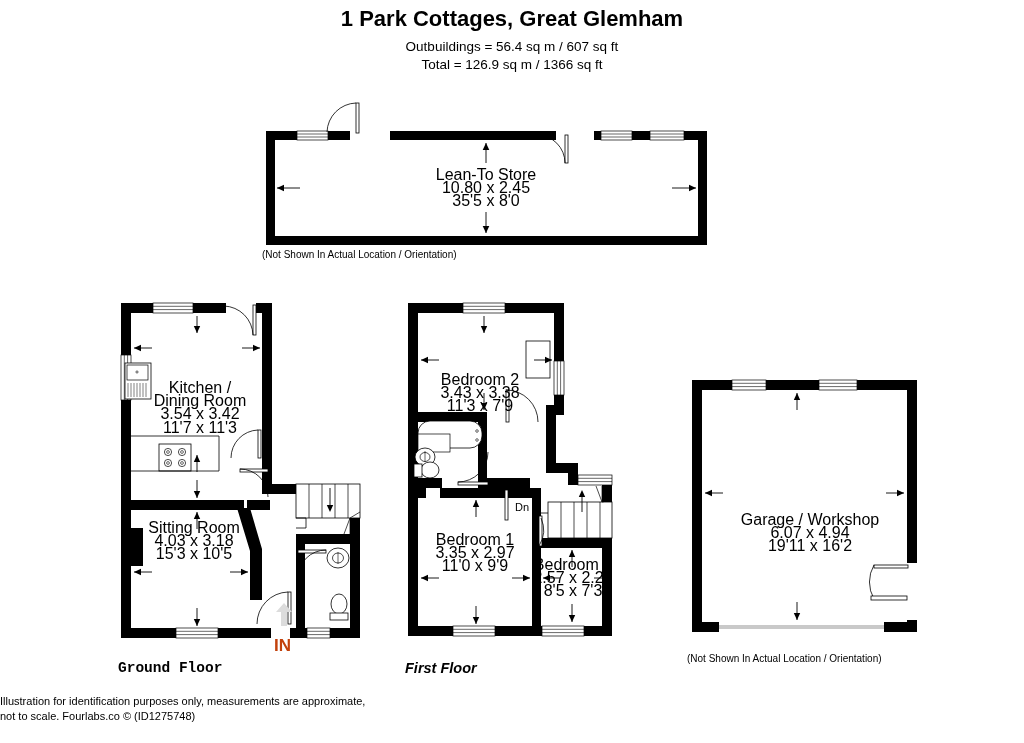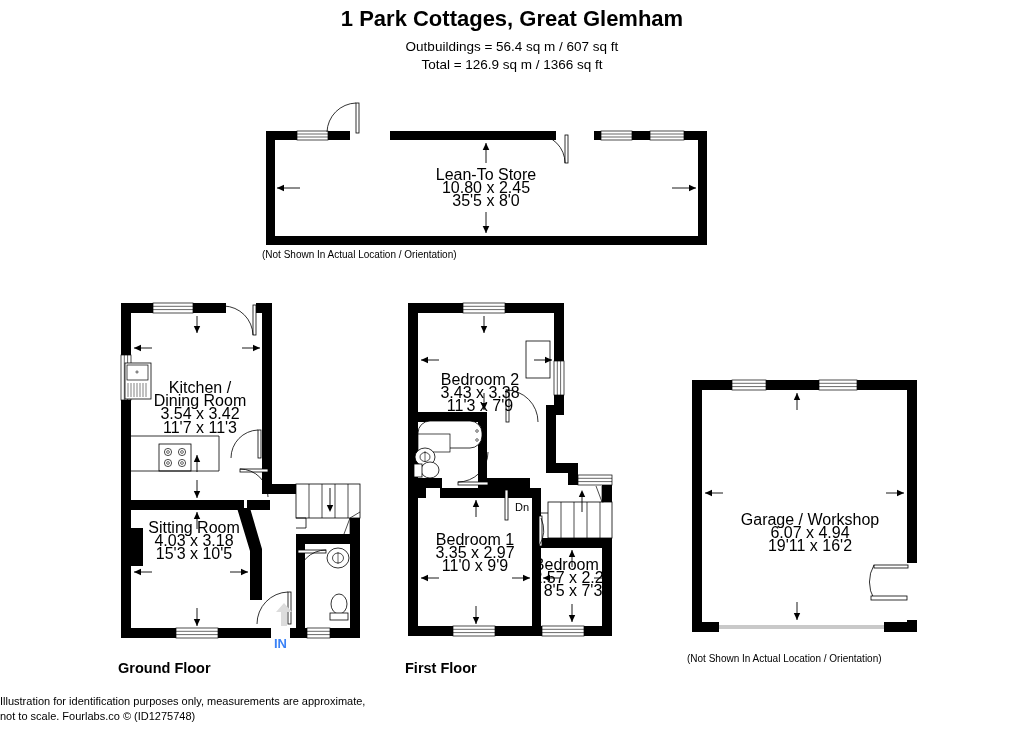--- a/index.html
+++ b/index.html
@@ -77,23 +77,23 @@
     white-space: nowrap;
   }
   .stairword {
     position: absolute;
     font-size: 11px;
     color: #000;
     white-space: nowrap;
   }
   .inword {
     position: absolute;
-    font-size: 13px;
+    font-size: 17px;
     font-weight: bold;
-    color: #3b82f6;
+    color: #c2410c;
     white-space: nowrap;
   }
   #footer {
     position: absolute;
     left: 0;
     top: 694px;
     width: 1024px;
     text-align: left;
   }
   #footer .fline {
@@ -605,21 +605,21 @@
     <span class="ln">8'5 x 7'3</span>
   </div>
 
   <div class="roomlabel" style="left:727px; top:513px; width:166px;">
     <span class="ln">Garage / Workshop</span>
     <span class="ln">6.07 x 4.94</span>
     <span class="ln">19'11 x 16'2</span>
   </div>
   <div class="notecaption" style="left:687px; top:653px;">(Not Shown In Actual Location / Orientation)</div>
 
-  <div class="floorname" style="left:118px; top:660px;">Ground Floor</div>
-  <div class="floorname" style="left:405px; top:660px;">First Floor</div>
+  <div class="floorname" style="left:118px; top:660px;font-family:Liberation Mono, monospace;">Ground Floor</div>
+  <div class="floorname" style="left:405px; top:660px;font-style:italic;">First Floor</div>
 
   <div id="footer">
     <span class="fline">Illustration for identification purposes only, measurements are approximate,</span>
     <span class="fline">not to scale. Fourlabs.co © (ID1275748)</span>
   </div>
 
 </div>
 
 </body></html>

